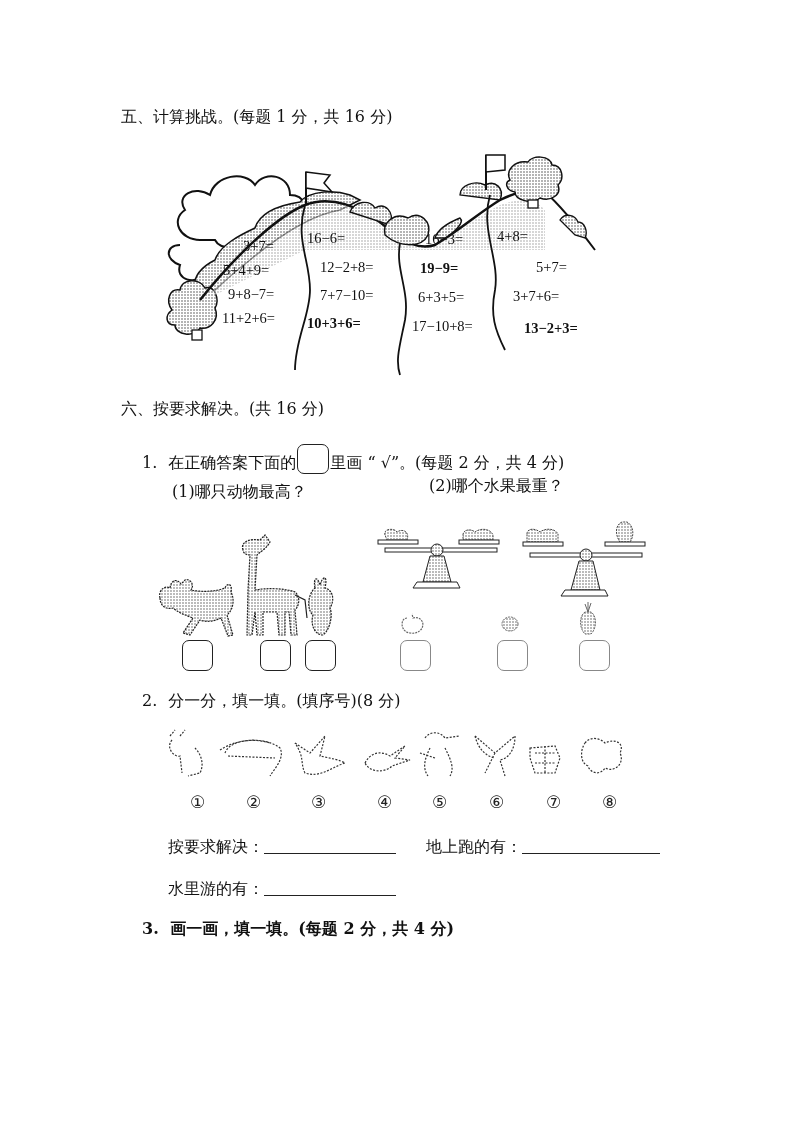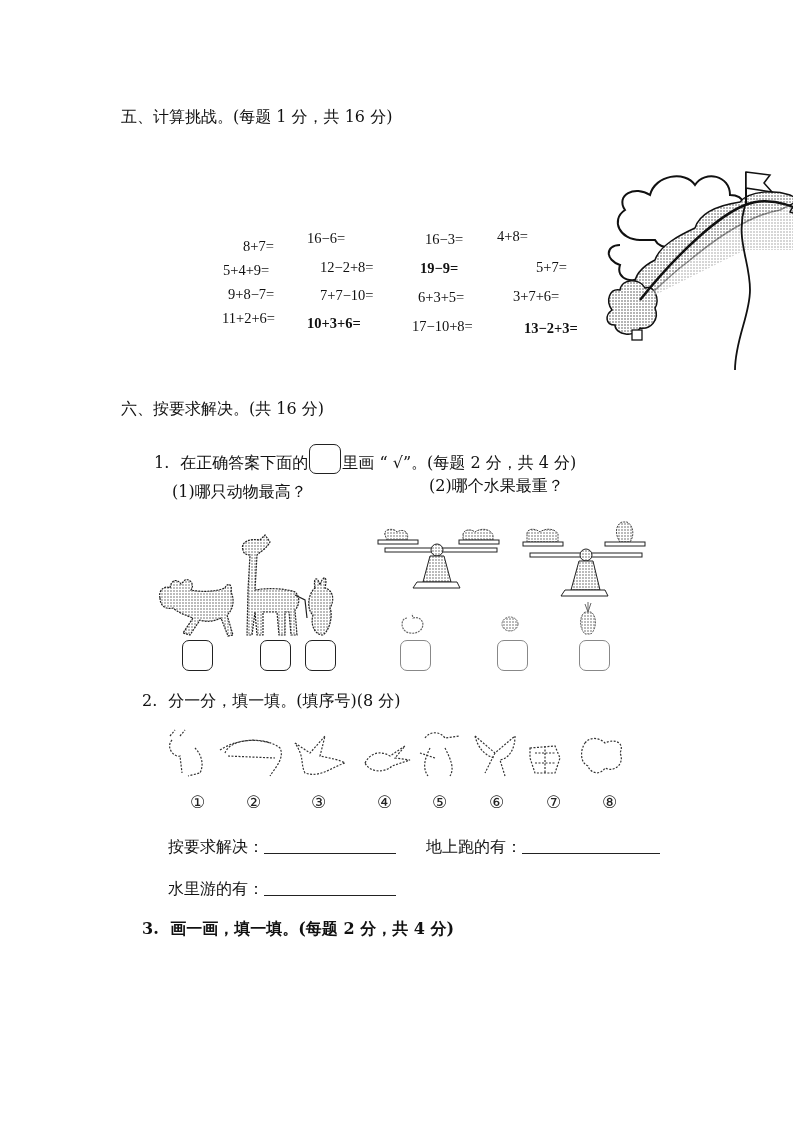--- a/index.html
+++ b/index.html
@@ -1,18 +1,18 @@
 <!DOCTYPE html>
 <html><head>
 <meta charset="utf-8">
 <style>
   html, body { margin:0; padding:0; background:#ffffff; }
   body { width:793px; height:1122px; position:relative; overflow:hidden;
          font-family:"DejaVu Serif","Liberation Serif",serif; color:#111; }
-  .abs { position:absolute;text-align:right; }
+  .abs { position:absolute; }
   .txt { font-size:16px; white-space:nowrap; line-height:20px; }
   .eq { position:absolute; font-family:"Liberation Serif","DejaVu Serif",serif; font-size:14.5px; white-space:nowrap; color:#111; }
   .box { position:absolute; width:29px; height:29px; border:1.3px solid #222; border-radius:7px; background:#fff; }
   .box.light { border-color:#888; }
   .inline-box { display:inline-block; width:30px; height:28px; border:1.3px solid #222; border-radius:7px; vertical-align:-6px; margin:0 1px; }
   .num { position:absolute; font-size:17px; font-family:"DejaVu Sans","Liberation Sans",sans-serif; color:#222; }
   .blank { display:inline-block; border-bottom:1px solid #222; height:16px; vertical-align:-2px; }
   svg { position:absolute; overflow:visible; }
 </style>
 </head>
@@ -55,21 +55,21 @@
     <line x1="146" y1="22" x2="146" y2="55" stroke="#111" stroke-width="2"></line>
     <path d="M146,22 L170,25 L164,33 L172,42 L146,38 Z" fill="#fff" stroke="#111" stroke-width="1.5"></path>
     <line x1="326" y1="5" x2="326" y2="40" stroke="#111" stroke-width="2"></line>
     <path d="M326,5 L345,5 L345,20 L326,22 Z" fill="#fff" stroke="#111" stroke-width="1.5"></path>
 
     <path d="M145,55 C135,90 150,110 150,140 C150,165 135,190 135,220" fill="none" stroke="#111" stroke-width="1.8"></path>
     <path d="M240,93 C235,120 250,140 245,170 C240,195 235,210 240,225" fill="none" stroke="#111" stroke-width="1.8"></path>
     <path d="M330,45 C320,80 340,110 335,140 C330,165 335,180 345,200" fill="none" stroke="#111" stroke-width="1.8"></path>
   </svg>
 
-  <div class="eq" style="left:83px;top:88px;">8+7=</div>
+  <div class="eq" style="left:83px;top:88px;">3+7=</div>
   <div class="eq" style="left:63px;top:112px;">5+4+9=</div>
   <div class="eq" style="left:68px;top:136px;">9+8−7=</div>
   <div class="eq" style="left:62px;top:160px;">11+2+6=</div>
 
   <div class="eq" style="left:147px;top:80px;">16−6=</div>
   <div class="eq" style="left:160px;top:109px;">12−2+8=</div>
   <div class="eq" style="left:160px;top:137px;">7+7−10=</div>
   <div class="eq" style="left:147px;top:165px;font-weight:bold;">10+3+6=</div>
 
   <div class="eq" style="left:265px;top:81px;">16−3=</div>
@@ -78,21 +78,21 @@
   <div class="eq" style="left:252px;top:168px;">17−10+8=</div>
 
   <div class="eq" style="left:337px;top:78px;">4+8=</div>
   <div class="eq" style="left:348px;top:109px;margin-left:28px;">5+7=</div>
   <div class="eq" style="left:353px;top:138px;">3+7+6=</div>
   <div class="eq" style="left:364px;top:170px;font-weight:bold;">13−2+3=</div>
 </div>
 
 <div class="abs txt" style="left:121px;top:399px;">六、按要求解决。(共 16 分)</div>
 
-<div class="abs txt" style="left:142px;top:444px;margin-left:12px;">
+<div class="abs txt" style="left:142px;top:444px;">
   <span>1.</span>
   <span style="margin-left:6px;">在正确答案下面的</span><span class="inline-box"></span><span>里画 “ √”。(每题 2 分，共 4 分)</span>
 </div>
 <div class="abs txt" style="left:172px;top:482px;">(1)哪只动物最高？</div>
 <div class="abs txt" style="left:389px;top:476px;margin-left:40px;">(2)哪个水果最重？</div>
 
 <svg style="left:155px;top:530px;" width="190" height="110">
   <defs>
     <pattern id="dots2" width="3" height="3" patternUnits="userSpaceOnUse">
       <rect width="3" height="3" fill="#fff"></rect>

